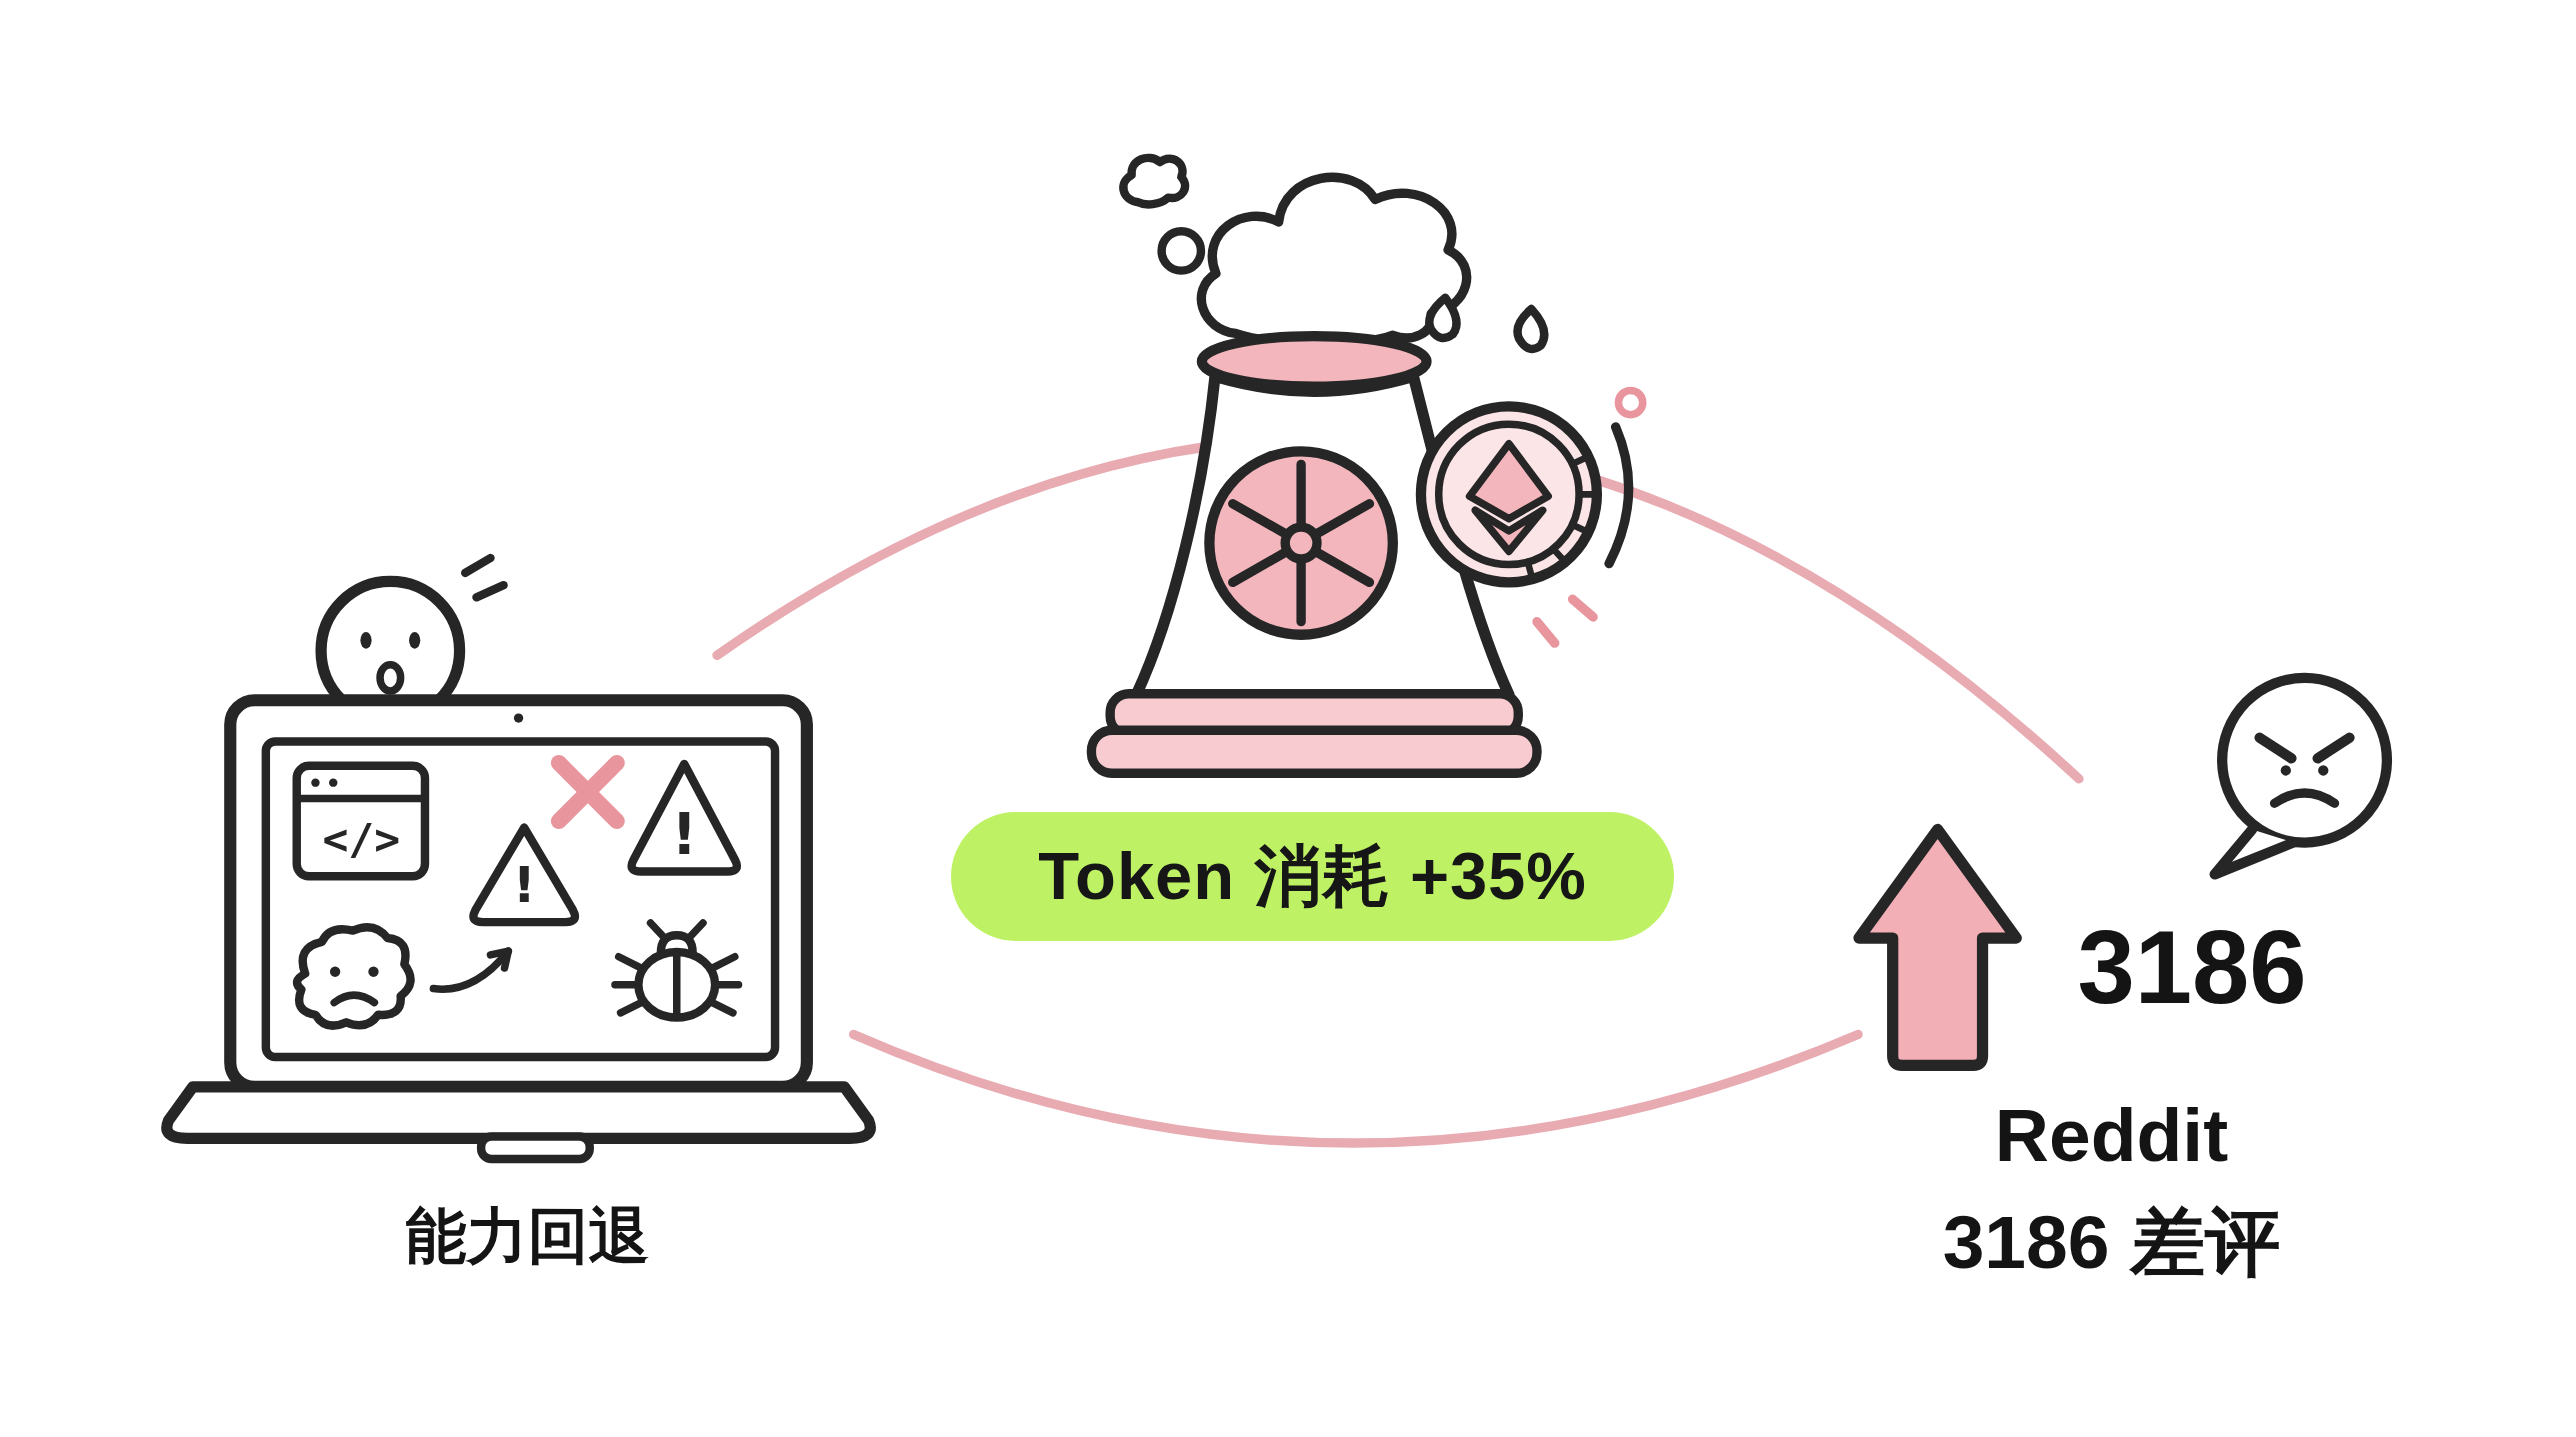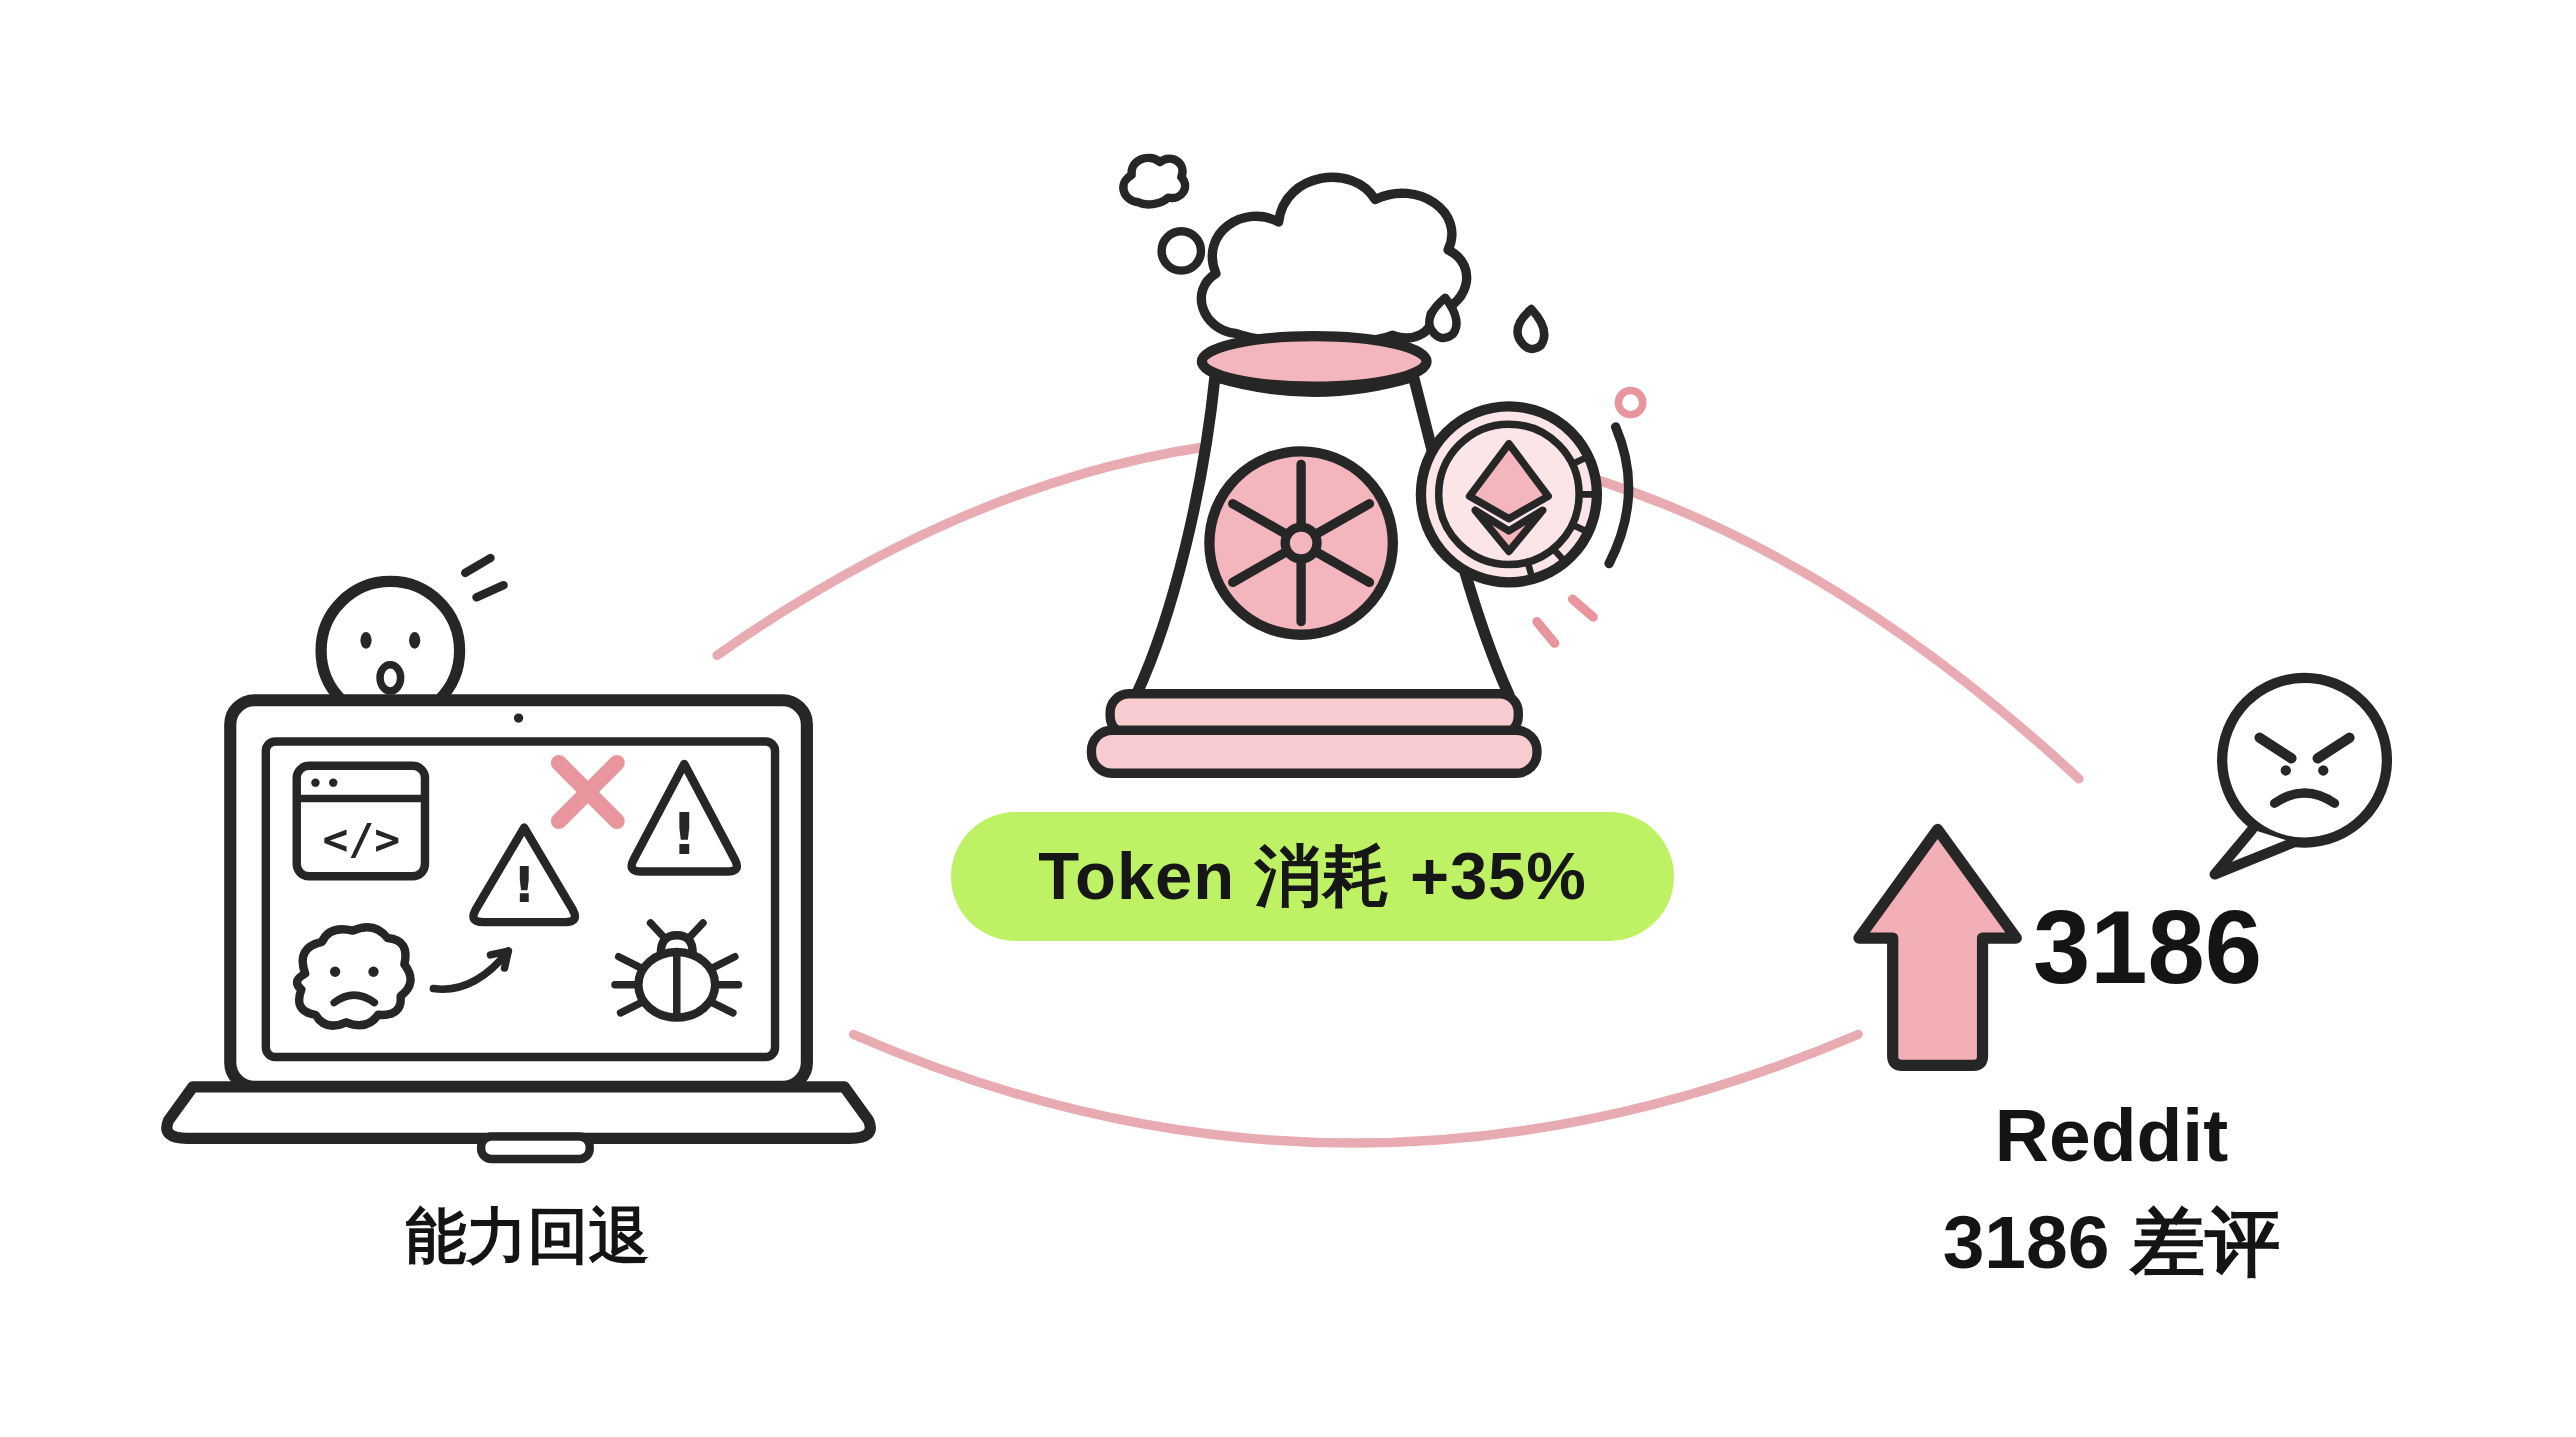--- a/index.html
+++ b/index.html
@@ -30,22 +30,22 @@
     position:absolute; left:951px; top:812px; width:723px; height:129px;
     background:#bef264; border-radius:67px;
     display:flex; align-items:center; justify-content:center;
     font-size:67px; font-weight:600; letter-spacing:0.9px; color:#161616;
   }
   .caption-left {
     position:absolute; left:242px; top:1196px; width:571px;
     text-align:center; font-size:61px; font-weight:700; color:#141414;
   }
   .count {
-    position:absolute; left:2033px; top:889px; width:318px;
-    font-size:103px; font-weight:700; color:#141414;
+    position:absolute; left:2033px; top:909px; width:318px;
+    text-align:center; font-size:103px; font-weight:700; color:#141414;
   }
   .right-lines {
     position:absolute; left:1915px; top:1082px; width:393px;
     text-align:center; font-size:75px; font-weight:600; line-height:1.42; color:#141414;
   }
 </style>
 </head>
 <body>
 
 <div class="stage">

